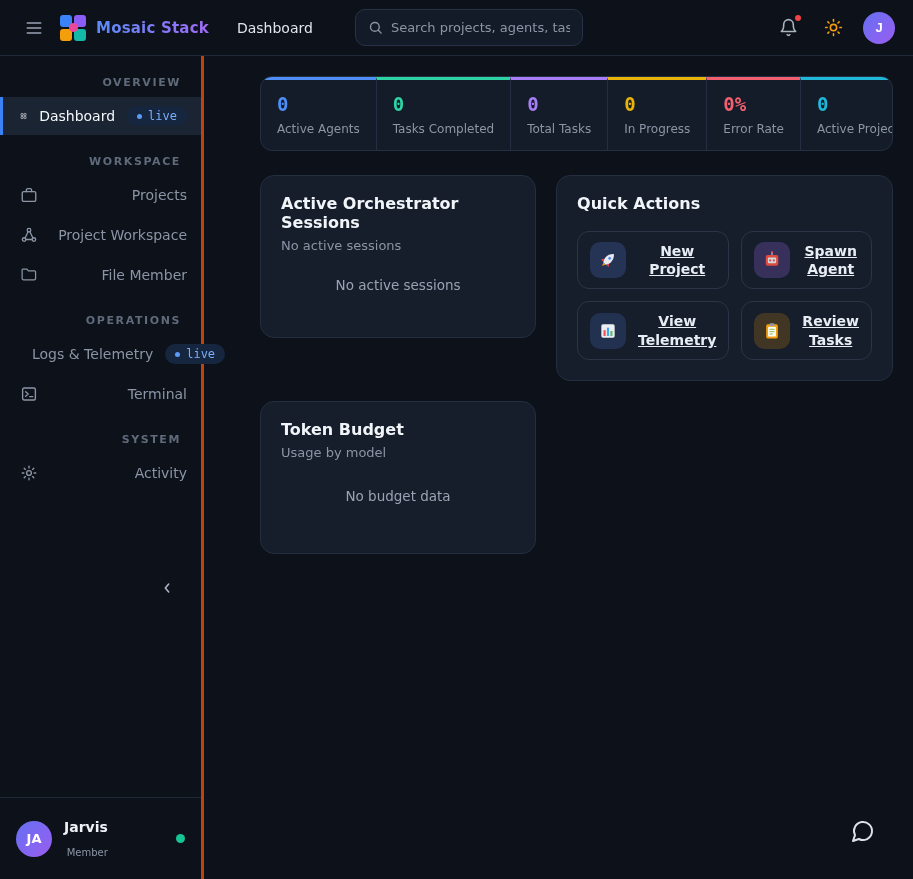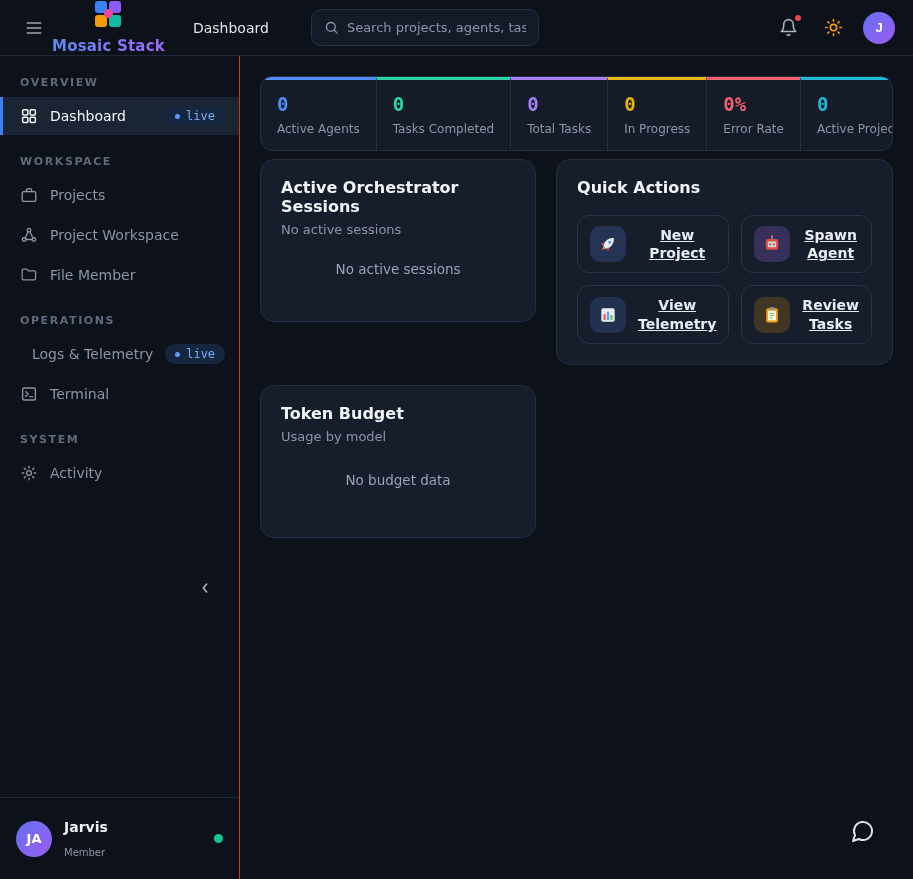--- a/index.html
+++ b/index.html
@@ -11,21 +11,21 @@
   }
   svg { display:block; }
 
   
   .topbar {
     position:fixed; top:0; left:0; right:0; height:56px;
     display:flex; align-items:center; padding:0 18px;
     background:#0d1119; border-bottom:1px solid #1f2836; z-index:10;
   }
   .icon-btn { background:none; border:none; cursor:pointer; color:#9aa4b5; padding:6px; border-radius:8px; display:flex; align-items:center; justify-content:center; }
-  .logo-wrap { display:flex; align-items:center; gap:10px; margin-left:2px;flex-direction:column; }
+  .logo-wrap { display:flex; align-items:center; gap:10px; margin-left:10px; }
   .logo-mark { position:relative; width:26px; height:26px; display:grid; grid-template-columns:12px 12px; grid-template-rows:12px 12px; gap:2px; }
   .logo-sq { border-radius:3px; }
   .sq-blue { background:var(--logo-blue,#3b82f6); }
   .sq-purple { background:var(--logo-purple,#8b5cf6); }
   .sq-amber { background:var(--logo-amber,#f59e0b); }
   .sq-teal { background:var(--logo-teal,#14b8a6); }
   .logo-dot { position:absolute; left:50%; top:50%; width:9px; height:9px; margin:-4.5px 0 0 -4.5px; border-radius:50%; background:var(--logo-pink,#ec4899); }
   .brand {
     font-size:15px; font-weight:bold; letter-spacing:.2px;
     background:linear-gradient(90deg,var(--g1,#5b8cf8),var(--g2,#a06bf8));
@@ -45,22 +45,22 @@
   .bell-wrap { position:relative; }
   .bell-dot { position:absolute; top:3px; right:3px; width:6px; height:6px; border-radius:50%; background:#ef4444; }
   .avatar {
     width:32px; height:32px; border-radius:50%; border:none; cursor:pointer;
     background:linear-gradient(135deg,var(--av1,#6470f3),var(--av2,#9b5df0));
     color:#fff; font-size:13px; font-weight:bold; display:flex; align-items:center; justify-content:center;
   }
 
   
   .sidebar {
-    position:fixed; top:56px; left:0; bottom:0; width:240px;
-    background:#0d1119; border-right:1px solid #c2410c; z-index:5;
+    position:fixed; top:56px; left:0; bottom:0; width:204px;
+    background:#0d1119; border-right:3px solid #c2410c; z-index:5;text-align:right;
   }
   .side-section { margin-top:20px; }
   .side-heading {
     font-size:11px; font-weight:bold; letter-spacing:1.6px; color:#5f6a7b;
     padding:0 20px; margin-bottom:8px;
   }
   .nav-item {
     display:flex; align-items:center; gap:12px; height:38px;
     padding:0 14px 0 17px; margin:0 0 2px 0; cursor:pointer;
     color:#8b95a5; font-size:14px; border-left:3px solid transparent;
@@ -100,21 +100,21 @@
     background:#151c29; border:1px solid #242f41; border-radius:12px; overflow:hidden;
   }
   .stat { padding:13px 16px 14px; border-top:3px solid var(--c,#4f8ef7); border-left:1px solid #242f41; }
   .stat:first-child { border-left:none; }
   .stat-value {
     font-family:"DejaVu Sans Mono","Liberation Mono",monospace;
     font-size:19px; font-weight:bold; color:var(--c,#4f8ef7);
   }
   .stat-label { font-size:12px; color:#8b95a5; margin-top:7px; white-space:nowrap; }
 
-  .cards-grid { display:grid; grid-template-columns:1fr 1fr; gap:20px; margin-top:8px; align-items:start; }
+  .cards-grid { display:grid; grid-template-columns:1fr 1fr; gap:20px; margin-top:24px; align-items:start; }
   .card {
     background:#161d2b; border:1px solid #232e41; border-radius:14px; padding:18px 20px 20px;
     display:flex; flex-direction:column;
   }
   .card.tall { min-height:152px; }
   .card-title { font-size:16px; font-weight:bold; color:#f1f5f9; }
   .card-sub { font-size:13px; color:#8b95a5; margin-top:6px; }
   .empty-state { flex:1; min-height:64px; display:flex; align-items:center; justify-content:center; font-size:13.5px; color:#99a3b4; }
 
   .qa-grid { display:grid; grid-template-columns:1fr 1fr; gap:12px; margin-top:18px; }

